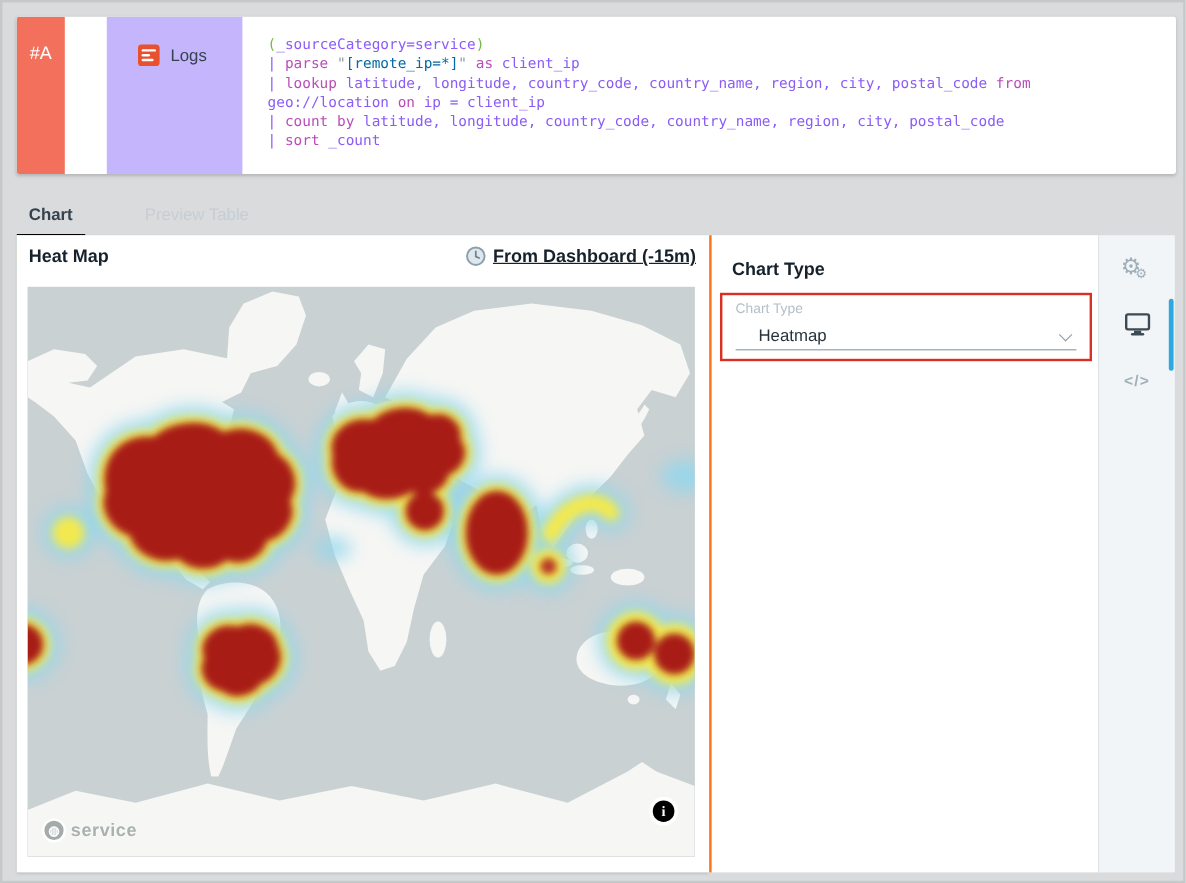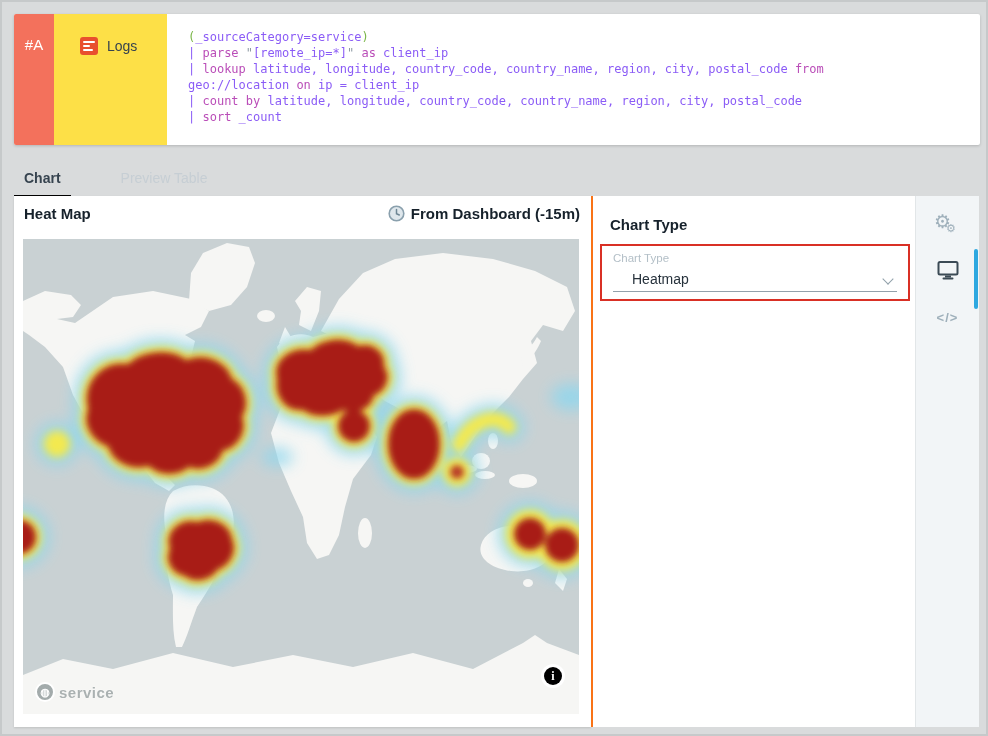--- a/index.html
+++ b/index.html
@@ -4,40 +4,40 @@
 <style>
   * { margin:0; padding:0; box-sizing:border-box; }
   html,body { width:988px; height:736px; }
   body { font-family:"Liberation Sans", sans-serif; background:#dadcdd; }
   #app { position:relative; width:988px; height:736px; background:#d9dbdc; border:2px solid #c6c9ca; overflow:hidden; }
 
   
   .query-panel { position:absolute; left:12px; top:12px; width:966px; height:131px;
     background:#fff; border-radius:2px; box-shadow:0 1px 3px rgba(0,0,0,.18); display:flex; overflow:hidden; }
   .row-badge { width:40px; background:#f3715c; color:#fff; font-size:15px; text-align:center; padding-top:22px; flex:none; }
-  .source-cell { width:113px; background:#fde047; padding:22px 0 0 26px; display:flex; align-items:flex-start; gap:9px; flex:none; }
+  .source-cell { width:113px; background:#c4b5fd; padding:22px 0 0 26px; display:flex; align-items:flex-start; gap:9px; flex:none;margin-left:35px; }
   .logs-icon { width:18px; height:18px; background:#e8502e; border-radius:3px; padding:4px 3px; display:flex; flex-direction:column; justify-content:space-between; margin-top:1px; }
   .logs-icon i { display:block; height:2px; background:#fff; border-radius:1px; }
   .logs-icon i:nth-child(1){ width:100%; } .logs-icon i:nth-child(2){ width:55%; } .logs-icon i:nth-child(3){ width:85%; }
   .source-label { font-size:14px; color:#36434f; padding-top:2px; }
   .query-code { flex:1; padding:15px 10px 0 21px; font-family:"DejaVu Sans Mono","Liberation Mono",monospace; font-size:12px; line-height:16px; white-space:pre; color:#2c3a47; }
-  .tok-kw{ color:#ba4db8; } .tok-paren{ color:#7ab648; } .tok-str{ color:#8b5cf6; } .tok-q{ color:#8e9aa4; } .tok-plain{ color:#8b5cf6; }
+  .tok-kw{ color:#ba4db8; } .tok-paren{ color:#7ab648; } .tok-str{ color:#0369a1; } .tok-q{ color:#8e9aa4; } .tok-plain{ color:#8b5cf6; }
 
   
   .tabbar { position:absolute; left:12px; top:164px; display:flex; gap:40px; }
   .tab { font-size:14px; padding:4px 10px 9px 10px; cursor:pointer; }
   .tab.active { color:#36434f; font-weight:700; border-bottom:1px solid #000000; }
   .tab.inactive { color:#c6ced4; }
 
   
   .main { position:absolute; left:12px; top:194px; width:966px; height:531px; display:flex; }
   .chart-panel { width:577px; background:#fff; position:relative; flex:none; box-shadow:0 1px 2px rgba(0,0,0,.12); }
   .chart-head { position:absolute; left:10px; right:11px; top:9px; display:flex; justify-content:space-between; }
   .chart-title { font-size:15px; font-weight:700; color:#16212b; }
-  .time-range { display:flex; align-items:center; gap:6px; font-size:15px; font-weight:700; color:#16212b; }
+  .time-range { display:flex; align-items:center; gap:6px; font-size:15px; font-weight:700; color:#16212b;text-decoration:underline; }
   .map-wrap { position:absolute; left:9px; top:43px; width:556px; height:475px; background:#c9d1d3; overflow:hidden; }
   .mapbox-logo { position:absolute; left:12px; bottom:12px; display:flex; align-items:center; gap:4px; }
   .mapbox-circle { width:20px; height:20px; border-radius:50%; background:#a3abab; border:2px solid #fff; display:flex; align-items:center; justify-content:center; color:#fff; font-size:11px; font-weight:700; }
   .mapbox-text { font-size:15px; font-weight:700; color:#aab1b1; letter-spacing:.5px; text-shadow:0 0 2px #fff; }
   .map-info { position:absolute; right:14px; bottom:26px; width:24px; height:24px; border-radius:50%; background:#fff; display:flex; align-items:center; justify-content:center; }
   .map-info b { width:18px; height:18px; border-radius:50%; background:#000; color:#fff; font-size:12px; font-family:"Liberation Serif",serif; display:flex; align-items:center; justify-content:center; }
 
   .settings-panel { width:324px; background:#fff; border-left:2px solid #f97316; position:relative; flex:none; }
   .settings-heading { position:absolute; left:17px; top:20px; font-size:15px; font-weight:700; color:#16212b; }
   .chart-type-box { position:absolute; left:7px; top:48px; width:310px; height:57px; border:2px solid #d93025; }

